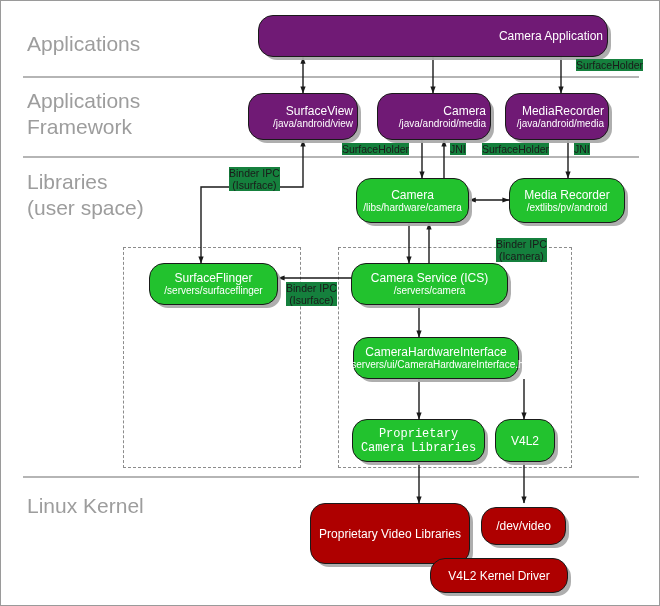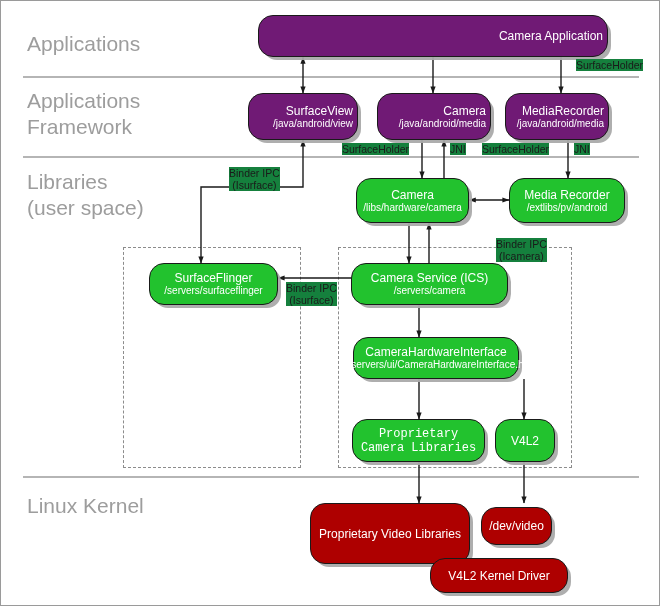--- a/index.html
+++ b/index.html
@@ -218,21 +218,21 @@
   </div>
 
   <div class="node green" style="left:494px; top:418px; width:60px; height:43px;">
     <span class="t1">V4L2</span>
   </div>
 
   <div class="node red wrap" style="left:309px; top:502px; width:160px; height:61px;">
     <span class="t1">Proprietary Video Libraries</span>
   </div>
 
-  <div class="node red" style="left:480px; top:506px; width:71px; height:38px;">
+  <div class="node red" style="left:480px; top:506px; width:85px; height:38px;">
     <span class="t1">/dev/video</span>
   </div>
 
   <div class="node red" style="left:429px; top:557px; width:138px; height:35px;">
     <span class="t1">V4L2 Kernel Driver</span>
   </div>
 
 </div>
 
 </body></html>

